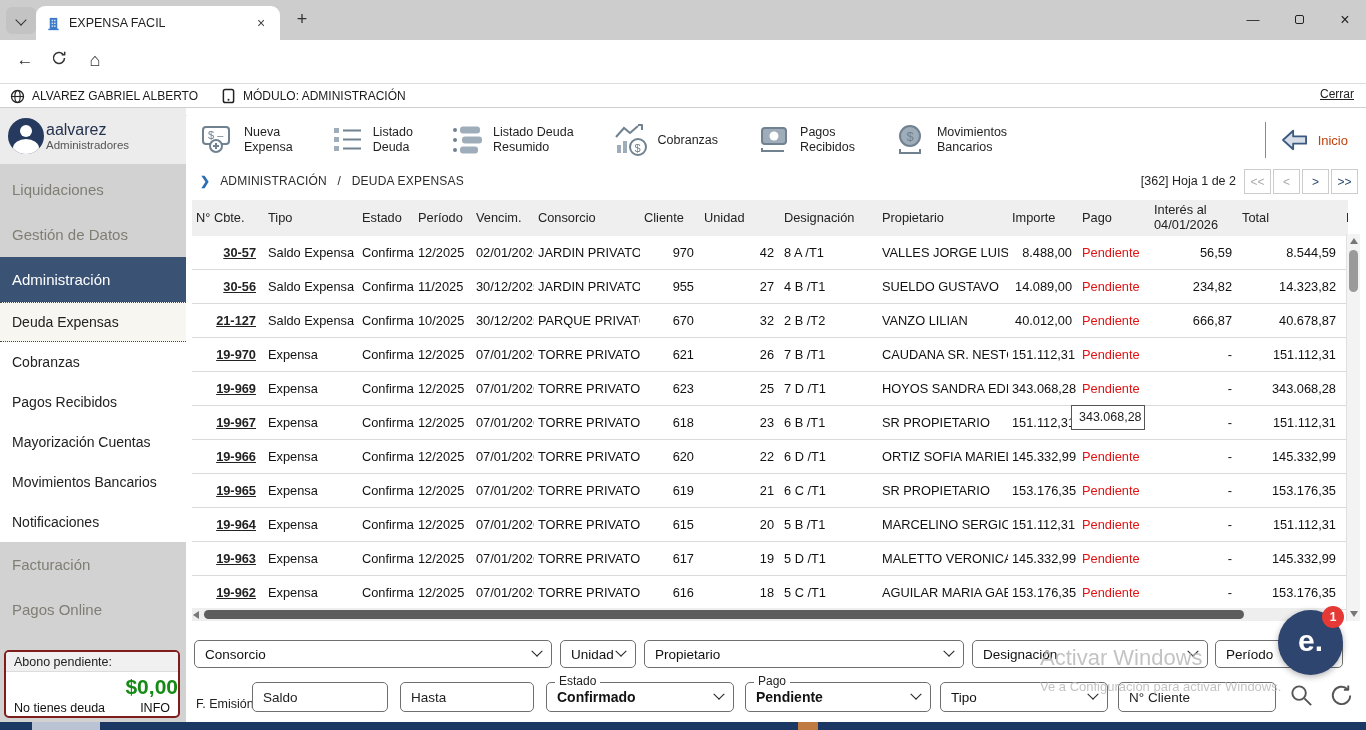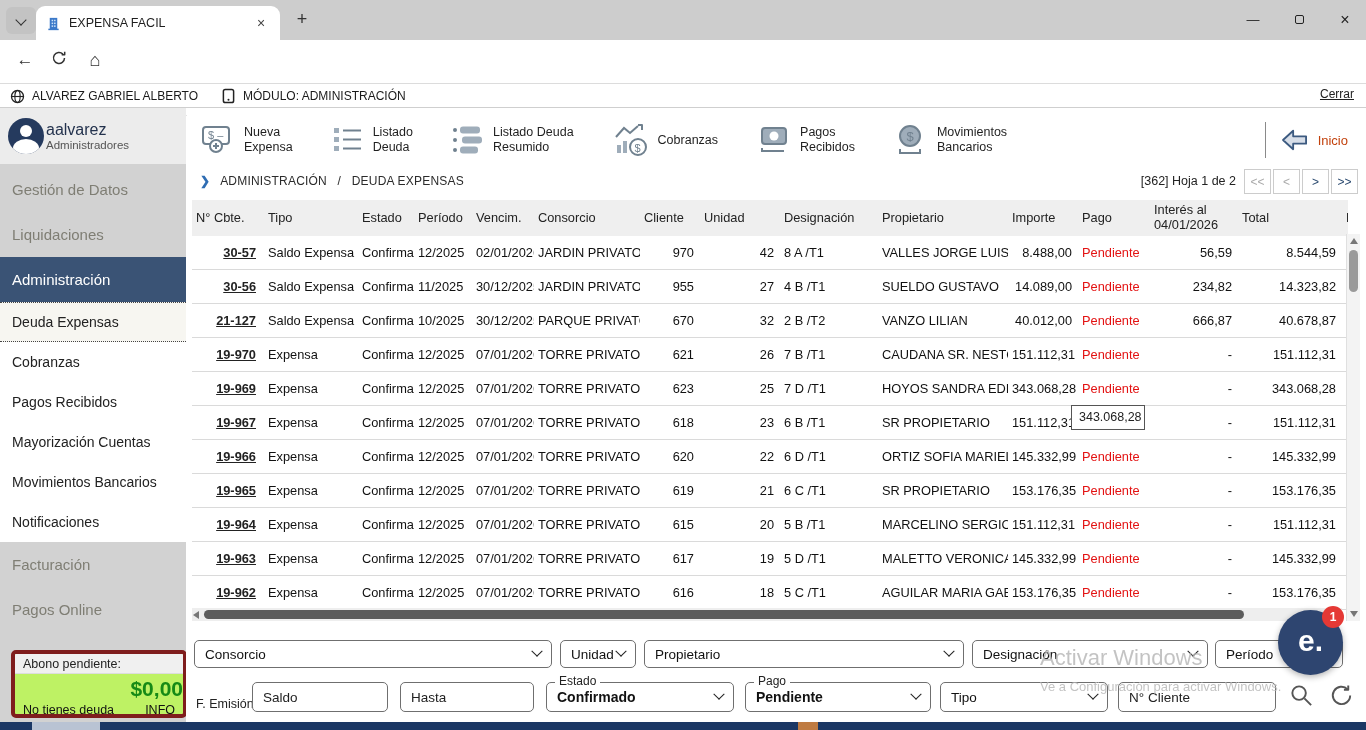--- a/index.html
+++ b/index.html
@@ -40,21 +40,21 @@
   .avatar:before { content:""; position:absolute; left:12px; top:7px; width:12px; height:12px; border-radius:50%; background:#fff; }
   .avatar:after { content:""; position:absolute; left:5px; top:21px; width:26px; height:18px; border-radius:50%; background:#fff; }
   .user-meta { margin-left:2px; }
   .user-name { font-size:16px; color:#23324d; }
   .user-role { font-size:11.5px; color:#555; }
   #side-menu { position:absolute; left:0; top:59px; width:186px; }
   .side-item { height:45px; display:flex; align-items:center; padding-left:12px; font-size:15px; color:#7f7e74; background:#d2d2d2; }
   .side-item.active { background:#3a5375; color:#fff; }
   .side-sub { height:40px; display:flex; align-items:center; padding-left:12px; font-size:14px; color:#222; background:#fff; }
   .side-sub.selected { background:#f7f6f1; border-top:1px dotted #444; border-bottom:1px dotted #444; }
-  .abono { position:absolute; left:11px; top:542px; width:176px; height:68px; background:#bef264; border:4px solid #7f1d1d; border-radius:5px; overflow:hidden; }
+  .abono { position:absolute; left:4px; top:542px; width:176px; height:68px; background:#ffffff; border:2px solid #7f1d1d; border-radius:5px; overflow:hidden; }
   .abono-head { height:20px; background:#f0f0f0; border-bottom:1px solid #ddd; font-size:12.5px; color:#222; padding:3px 0 0 8px; }
   .abono-amount { text-align:right; font-size:21px; font-weight:bold; color:#168a16; margin-top:3px; }
   .abono-foot { display:flex; justify-content:space-between; font-size:12.5px; color:#111; padding:2px 8px 0 8px; }
 
   
   .content { position:absolute; left:186px; top:108px; width:1180px; height:614px; background:#fff; border-radius:10px 0 0 0; }
   #tb-actions { position:absolute; left:14px; top:8px; height:48px; display:flex; align-items:center; gap:38px; }
   .tb-action { display:flex; align-items:center; gap:8px; }
   .tb-ic svg { display:block; }
   .tb-label { font-size:12.5px; color:#1f1f1f; line-height:1.2; }
@@ -198,22 +198,22 @@
 
   <div class="sidebar">
     <div class="user-card">
       <span class="avatar"></span>
       <span class="user-meta">
         <div class="user-name">aalvarez</div>
         <div class="user-role">Administradores</div>
       </span>
     </div>
     <div id="side-menu">
+        <div class="side-item">Liquidaciones</div>
         <div class="side-item">Gestión de Datos</div>
-        <div class="side-item">Liquidaciones</div>
         <div class="side-item active">Administración</div>
         <div class="side-sub selected">Deuda Expensas</div>
         <div class="side-sub">Cobranzas</div>
         <div class="side-sub">Pagos Recibidos</div>
         <div class="side-sub">Mayorización Cuentas</div>
         <div class="side-sub">Movimientos Bancarios</div>
         <div class="side-sub">Notificaciones</div>
         <div class="side-item">Facturación</div>
         <div class="side-item">Pagos Online</div>
       </div>

